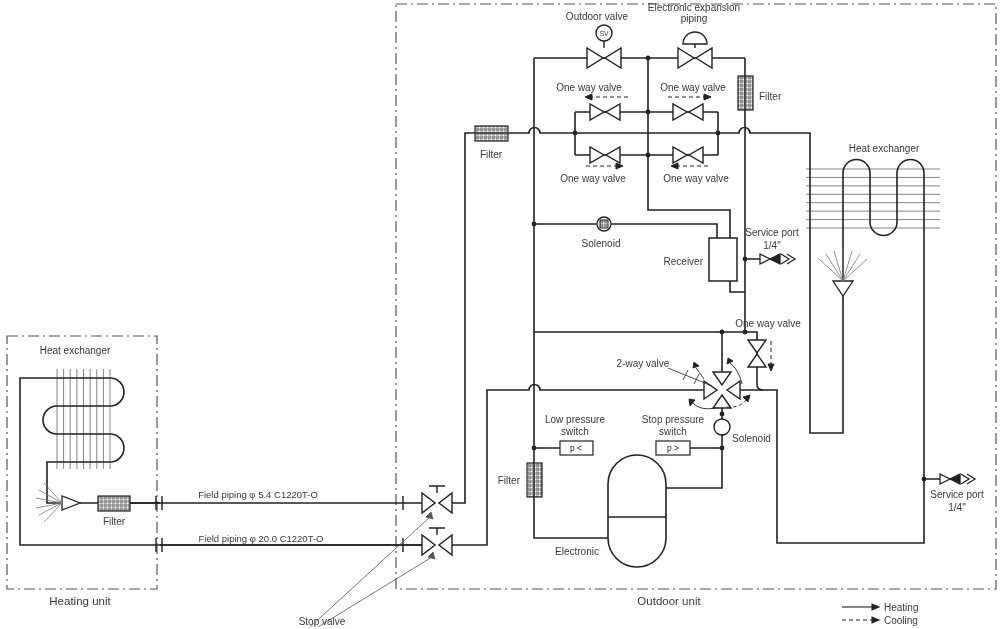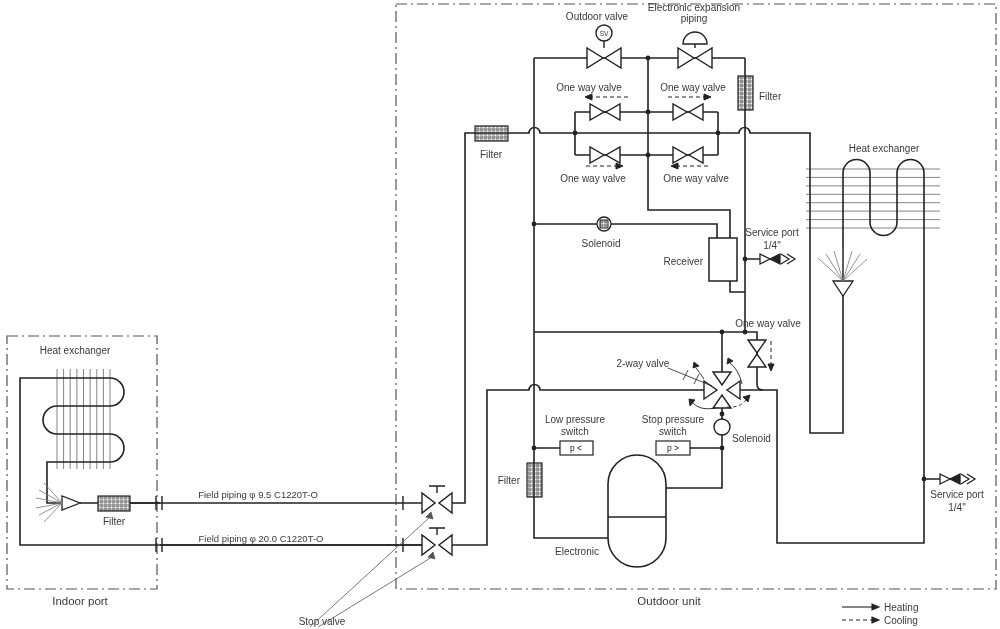--- a/index.html
+++ b/index.html
@@ -265,24 +265,24 @@
 <div class="lbl" style="left:575px;top:419px">Low pressure</div>
 <div class="lbl" style="left:575px;top:431px">switch</div>
 <div class="lbl boxtxt" style="left:576px;top:448px">p &lt;</div>
 <div class="lbl" style="left:673px;top:419px">Stop pressure</div>
 <div class="lbl" style="left:673px;top:431px">switch</div>
 <div class="lbl boxtxt" style="left:673px;top:448px">p &gt;</div>
 
 <div class="lbl left" style="left:732px;top:438px">Solenoid</div>
 <div class="lbl" style="left:577px;top:551px">Electronic</div>
 
-<div class="lbl small" style="left:258px;top:494px">Field piping φ 9.5 C1220T-O</div>
+<div class="lbl small" style="left:258px;top:494px">Field piping φ 5.4 C1220T-O</div>
 <div class="lbl small" style="left:261px;top:538px">Field piping φ 20.0 C1220T-O</div>
 
 <div class="lbl" style="left:322px;top:621px">Stop valve</div>
 
-<div class="lbl big" style="left:80px;top:601px">Indoor port</div>
+<div class="lbl big" style="left:80px;top:601px">Heating unit</div>
 <div class="lbl big" style="left:669px;top:601px">Outdoor unit</div>
 
 <div class="lbl left" style="left:884px;top:607px">Heating</div>
 <div class="lbl left" style="left:884px;top:620px">Cooling</div>
 
 </div>
 
 </body></html>

